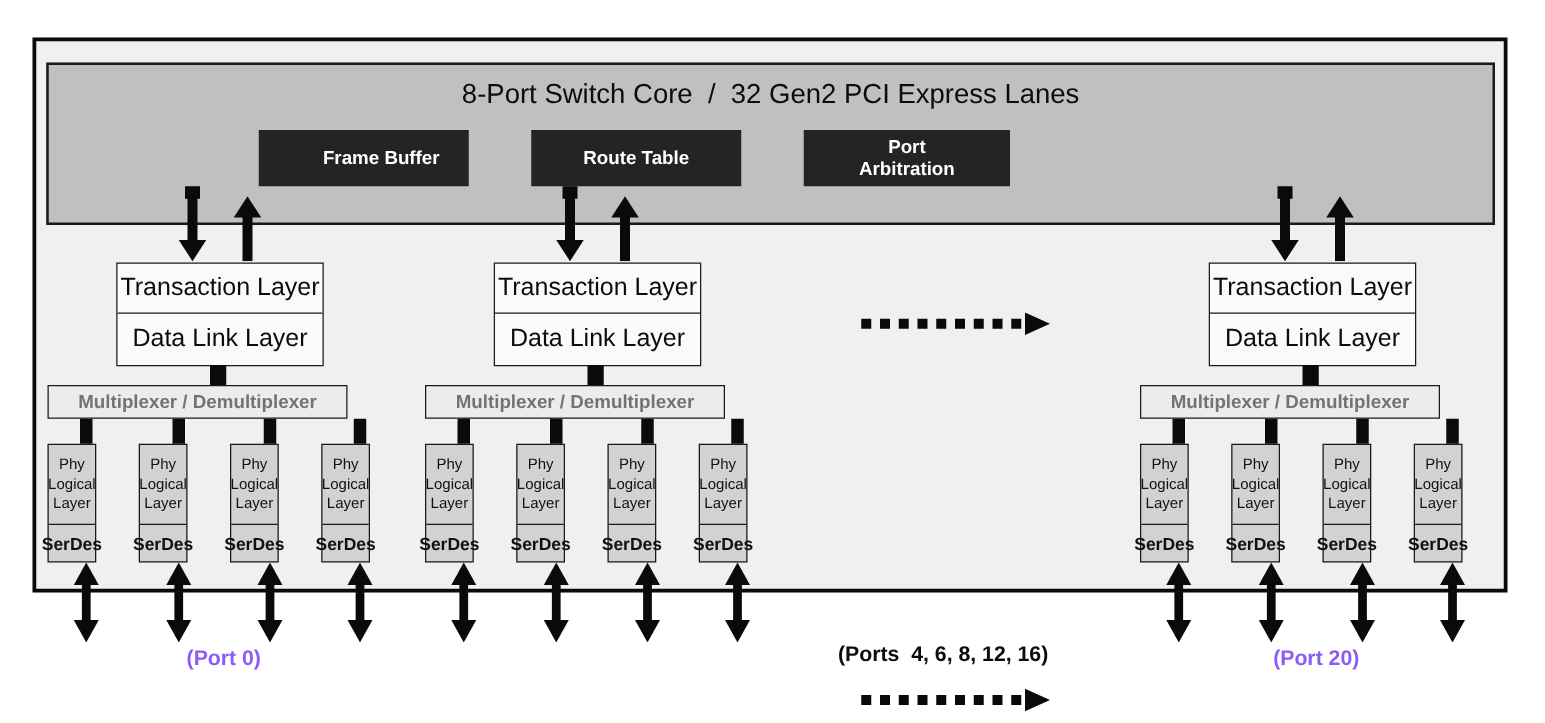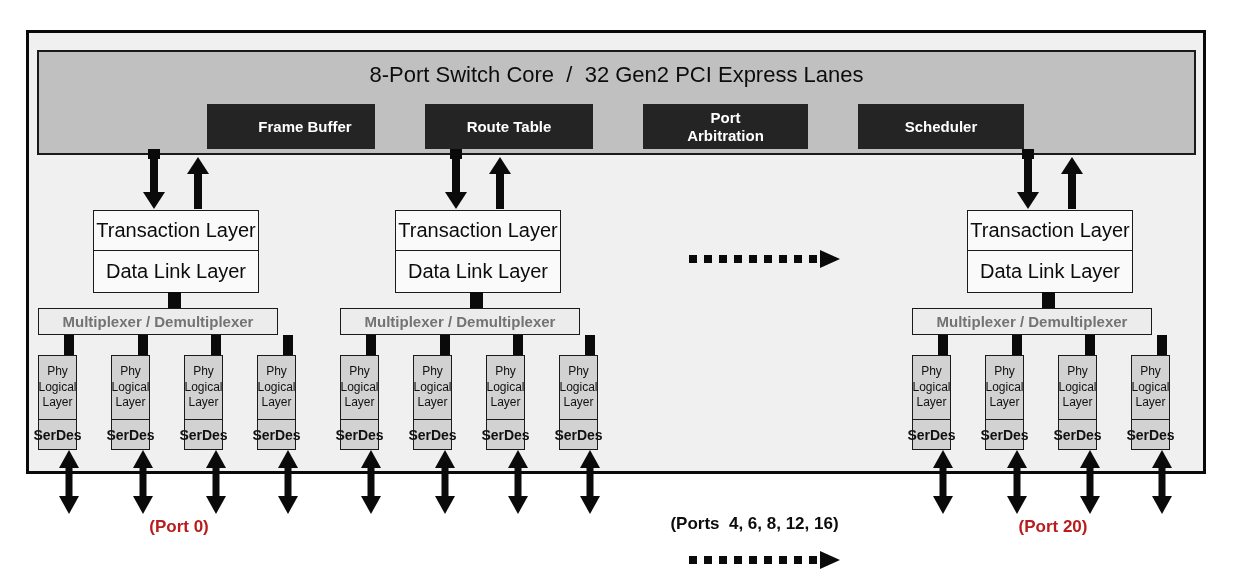--- a/index.html
+++ b/index.html
@@ -10,21 +10,21 @@
     font-family:"Liberation Sans","DejaVu Sans",sans-serif;
     color:#111;
   }
   
   .outer {
     position:absolute; left:26px; top:30px; width:1180px; height:444px;
     background:#f0f0f0; border:3px solid #0a0a0a;
   }
   
   .core {
-    position:absolute; left:8px; top:17px; width:1159px; height:105px;
+    position:absolute; left:8px; top:17px; width:1159px; height:130px;
     background:#c0c0c0; border:2px solid #1a1a1a;
   }
   .core-title {
     position:absolute; left:0; top:10px; width:100%;
     text-align:center; font-size:22px; font-weight:400; color:#0c0c0c;
     white-space:pre;
   }
   .module {
     position:absolute; top:52px; height:45px;
     background:#242424; color:#ffffff;
@@ -79,21 +79,21 @@
     border-bottom:1.5px solid #1a1a1a; padding:0 2px;
   }
   .serdes {
     height:29px; display:flex; align-items:center; justify-content:center;
     font-size:14px; font-weight:700;
   }
   .bidir { top:293px; }
   .b0 { left:20px; } .b1 { left:94px; } .b2 { left:167px; } .b3 { left:239px; }
   .port-label {
     position:absolute; left:0; top:360px; width:282px;
-    text-align:center; font-size:17px; font-weight:700; color:#b91c1c;
+    text-align:center; font-size:17px; font-weight:700; color:#8b5cf6;
   }
   
   .dotted-mid    { left:687px; top:250px; z-index:2; }
   .dotted-bottom { left:687px; top:551px; z-index:2; }
   .ellipsis-label {
     position:absolute; left:637px; top:514px; width:235px;
     text-align:center; font-size:17px; font-weight:700; color:#0c0c0c;
     white-space:pre;
   }
 </style>
@@ -137,23 +137,20 @@
       <div class="core-title">8-Port Switch Core  /  32 Gen2 PCI Express Lanes</div>
       <div class="module m0">
           <span>Frame Buffer</span>
         </div>
       <div class="module m1">
           <span>Route Table</span>
         </div>
       <div class="module m2">
           <span>Port Arbitration</span>
         </div>
-      <div class="module m3">
-          <span>Scheduler</span>
-        </div>
     </div>
   </div>
 
   <div class="group g0">
     <div class="core-tap"></div>
     <svg class="arrow-svg down-arrow" width="24" height="52" viewBox="0 0 24 52">
         <use href="#sym-down"></use>
       </svg>
     <svg class="arrow-svg up-arrow" width="24" height="52" viewBox="0 0 24 52">
         <use href="#sym-up"></use>

